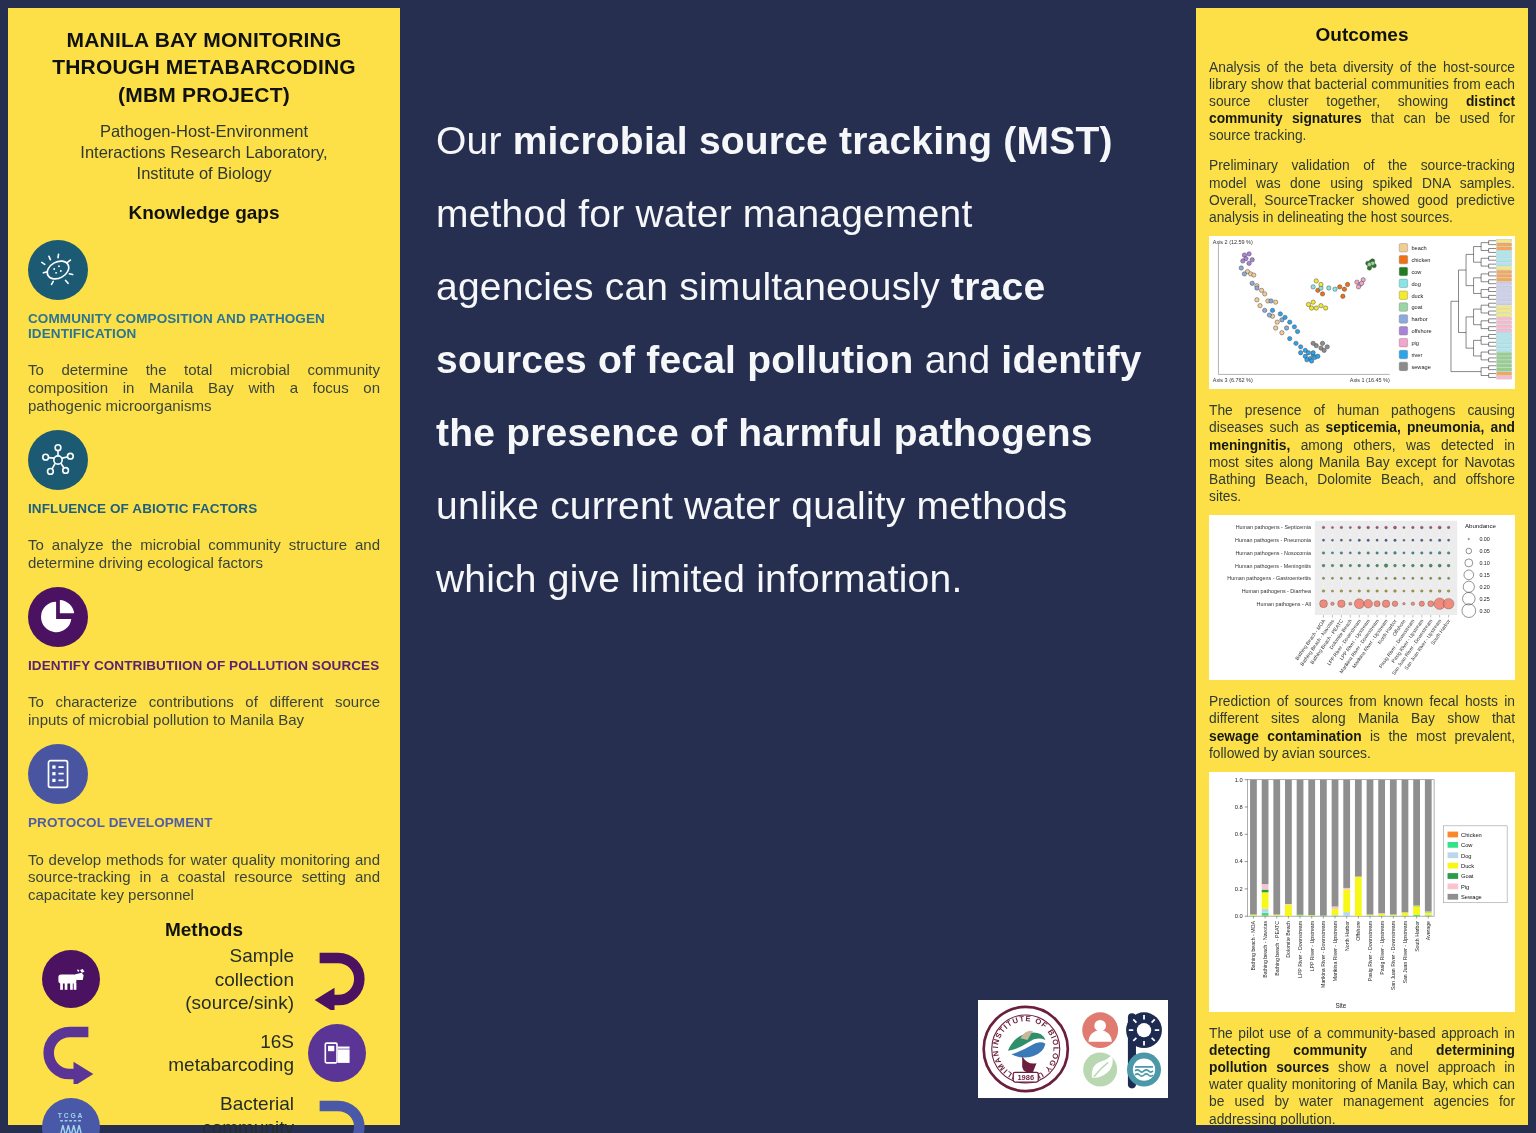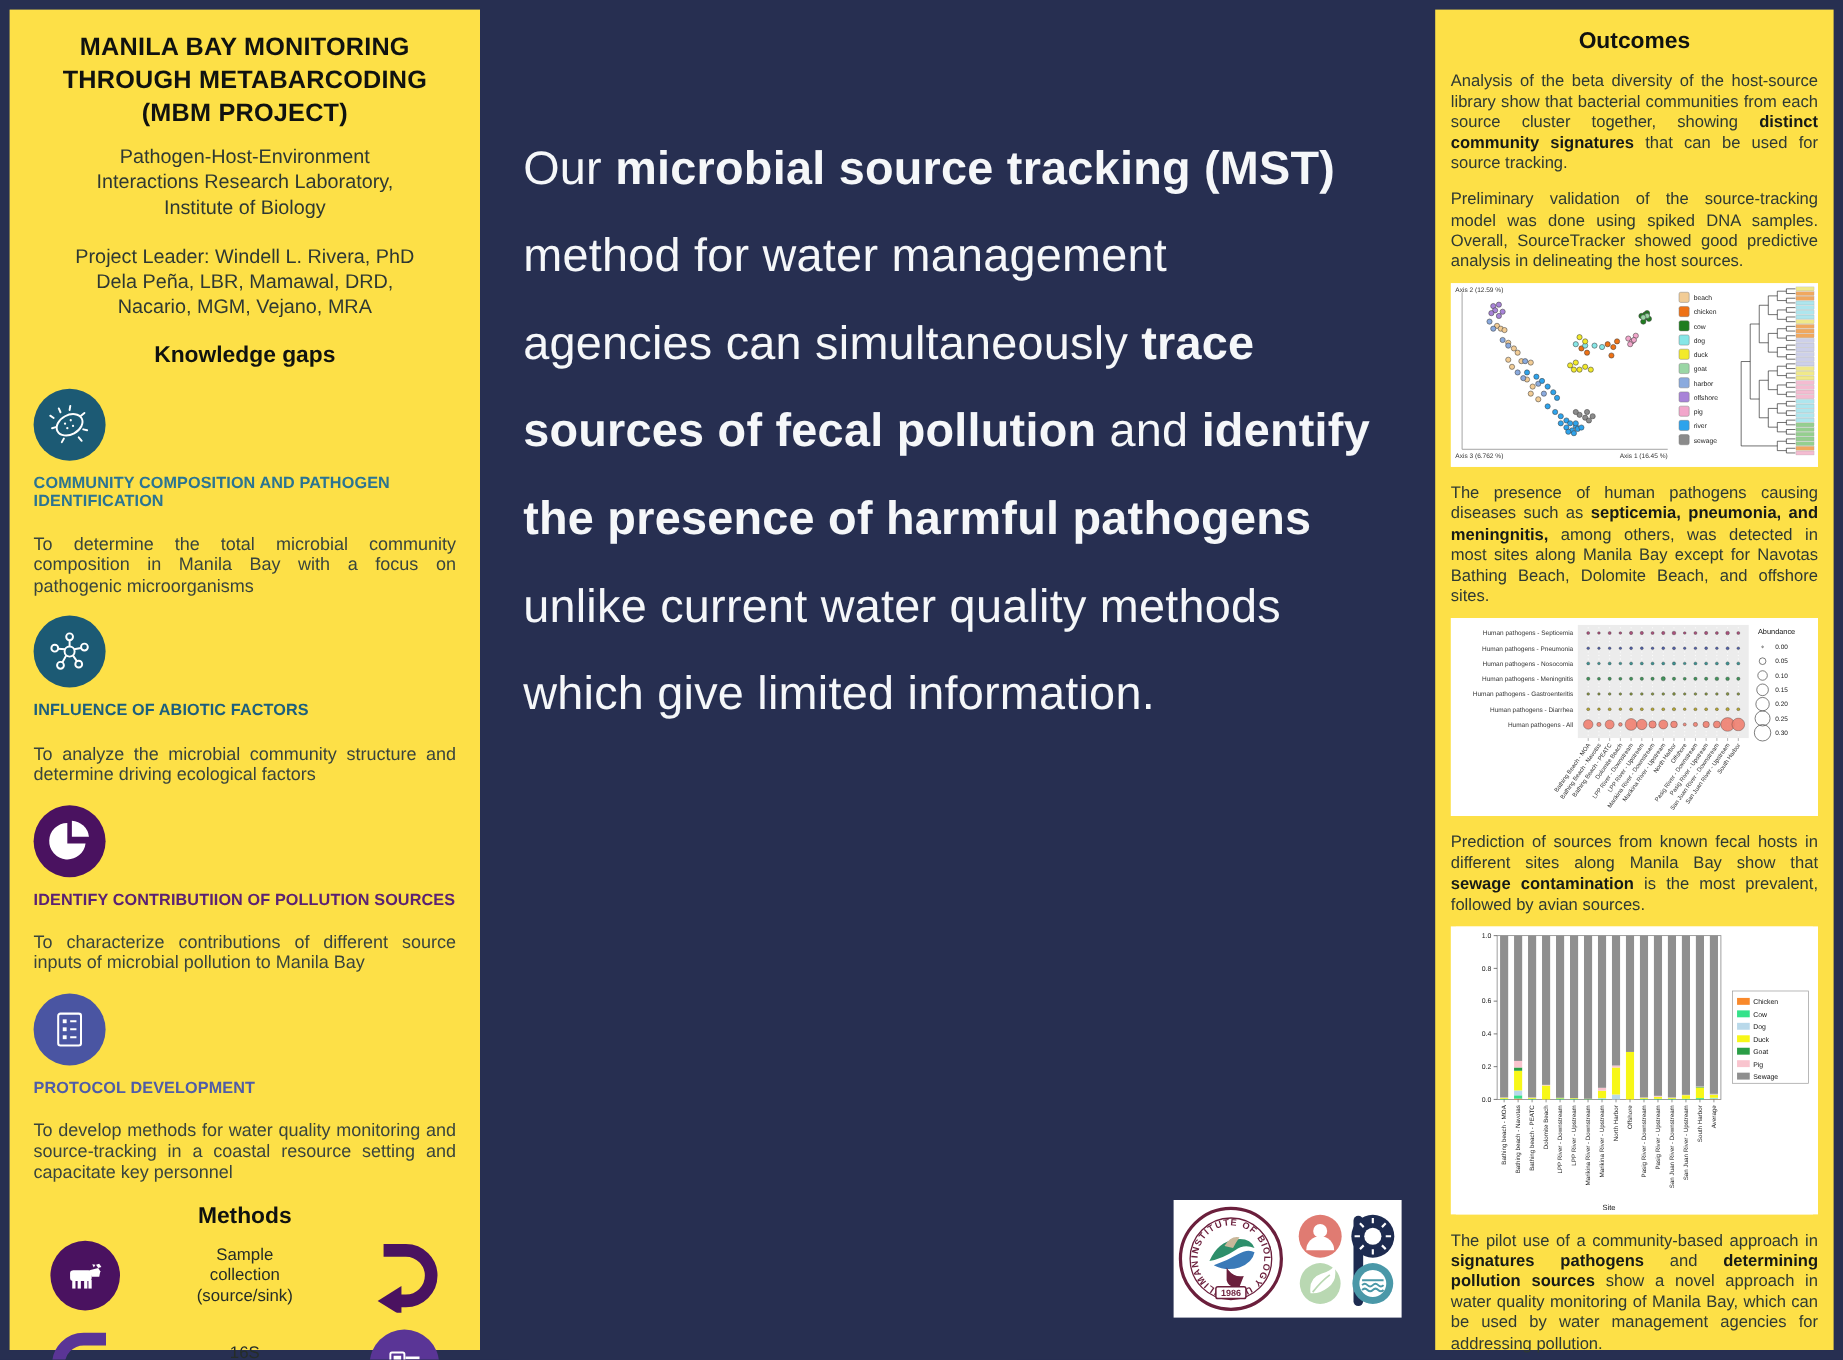--- a/index.html
+++ b/index.html
@@ -19,21 +19,21 @@
   .lab-name{font-size:16.5px;color:#2e3833;text-align:center;line-height:1.28;margin-top:13px;}
   .leaders{font-size:16.5px;color:#2e3833;text-align:center;line-height:1.28;margin-top:20px;}
   .section-title{font-size:19px;font-weight:bold;color:#101210;text-align:center;margin-top:18px;}
   .kg-item{display:flex;gap:11px;margin-top:13px;align-items:flex-start;flex-direction:column;}
   .kg-icon{width:60px;height:60px;border-radius:50%;flex:0 0 auto;display:flex;align-items:center;justify-content:center;margin-top:3px;}
   .kg-icon svg{width:38px;height:38px;}
   .kg-text{flex:1;}
   .kg-heading{font-size:13.5px;font-weight:bold;line-height:1.12;letter-spacing:.1px;}
   .kg-body{font-size:15px;color:#39443d;line-height:1.17;text-align:justify;margin-top:20px;}
   .m-row{display:grid;grid-template-columns:86px 1fr 86px;align-items:center;min-height:72px;margin-top:2px;}
-  .m-label{font-size:14px;color:#252d28;text-align:center;line-height:1.22;}
+  .m-label{font-size:19px;color:#252d28;text-align:right;line-height:1.22;}
   .m-icon{width:58px;height:58px;border-radius:50%;background:currentColor;display:flex;align-items:center;justify-content:center;margin:0 auto;}
   .m-icon svg{width:36px;height:36px;}
   .m-arrow{width:70px;height:62px;margin:0 auto;}
 
   
   #center-panel{position:absolute;left:400px;top:0;width:796px;height:833px;}
   #mst-lines{position:absolute;left:36px;top:104px;width:740px;}
   .mst-line{font-size:39px;color:#f5f7f9;line-height:73px;font-weight:400;letter-spacing:.2px;}
   .mst-line b{font-weight:bold;}
   #logo-box{position:absolute;left:578px;top:1000px;width:190px;height:98px;background:#ffffff;display:flex;align-items:center;justify-content:center;gap:5px;padding:3px;box-sizing:border-box;}
@@ -48,23 +48,20 @@
 </head>
 <body>
 
 <div id="left-panel" class="panel">
   <div class="poster-title pre">MANILA BAY MONITORING
 THROUGH METABARCODING
 (MBM PROJECT)</div>
   <div class="lab-name pre">Pathogen-Host-Environment
 Interactions Research Laboratory,
 Institute of Biology</div>
-  <div class="leaders pre">Project Leader: Windell L. Rivera, PhD
-Dela Peña, LBR, Mamawal, DRD,
-Nacario, MGM, Vejano, MRA</div>
   <div class="section-title">Knowledge gaps</div>
 
   <div class="kg-item">
     <div class="kg-icon" style="background: rgb(28, 90, 116);">
       <svg viewBox="0 0 40 40" fill="none" stroke="#fff" stroke-width="1.7" stroke-linecap="round">
         <ellipse cx="20" cy="20" rx="12" ry="8.5" transform="rotate(-28 20 20)"></ellipse>
         <circle cx="16" cy="19" r="1" fill="#fff" stroke="none"></circle>
           <circle cx="21" cy="16" r="1" fill="#fff" stroke="none"></circle>
         <circle cx="23" cy="21" r="1" fill="#fff" stroke="none"></circle>
           <circle cx="18" cy="23" r="1" fill="#fff" stroke="none"></circle>
@@ -856,14 +853,14 @@
         <text x="258" y="99.9" font-size="6" fill="#111">Duck</text>
         <rect x="244" y="105.2" width="11" height="6" fill="#2a9e46"></rect>
         <text x="258" y="110.7" font-size="6" fill="#111">Goat</text>
         <rect x="244" y="116" width="11" height="6" fill="#f9c4ce"></rect>
         <text x="258" y="121.5" font-size="6" fill="#111">Pig</text>
         <rect x="244" y="126.80000000000001" width="11" height="6" fill="#8f8f8f"></rect>
         <text x="258" y="132.3" font-size="6" fill="#111">Sewage</text>
       </svg>
   </div>
 
-  <div class="out-p"><span>The pilot use of a community-based approach in </span><b>signatures pathogens</b><span> and </span><b>determining pollution sources</b><span> show a novel approach in water quality monitoring of Manila Bay, which can be used by water management agencies for addressing pollution.</span></div>
+  <div class="out-p"><span>The pilot use of a community-based approach in </span><b>detecting community</b><span> and </span><b>determining pollution sources</b><span> show a novel approach in water quality monitoring of Manila Bay, which can be used by water management agencies for addressing pollution.</span></div>
 </div>
 
 </body></html>

